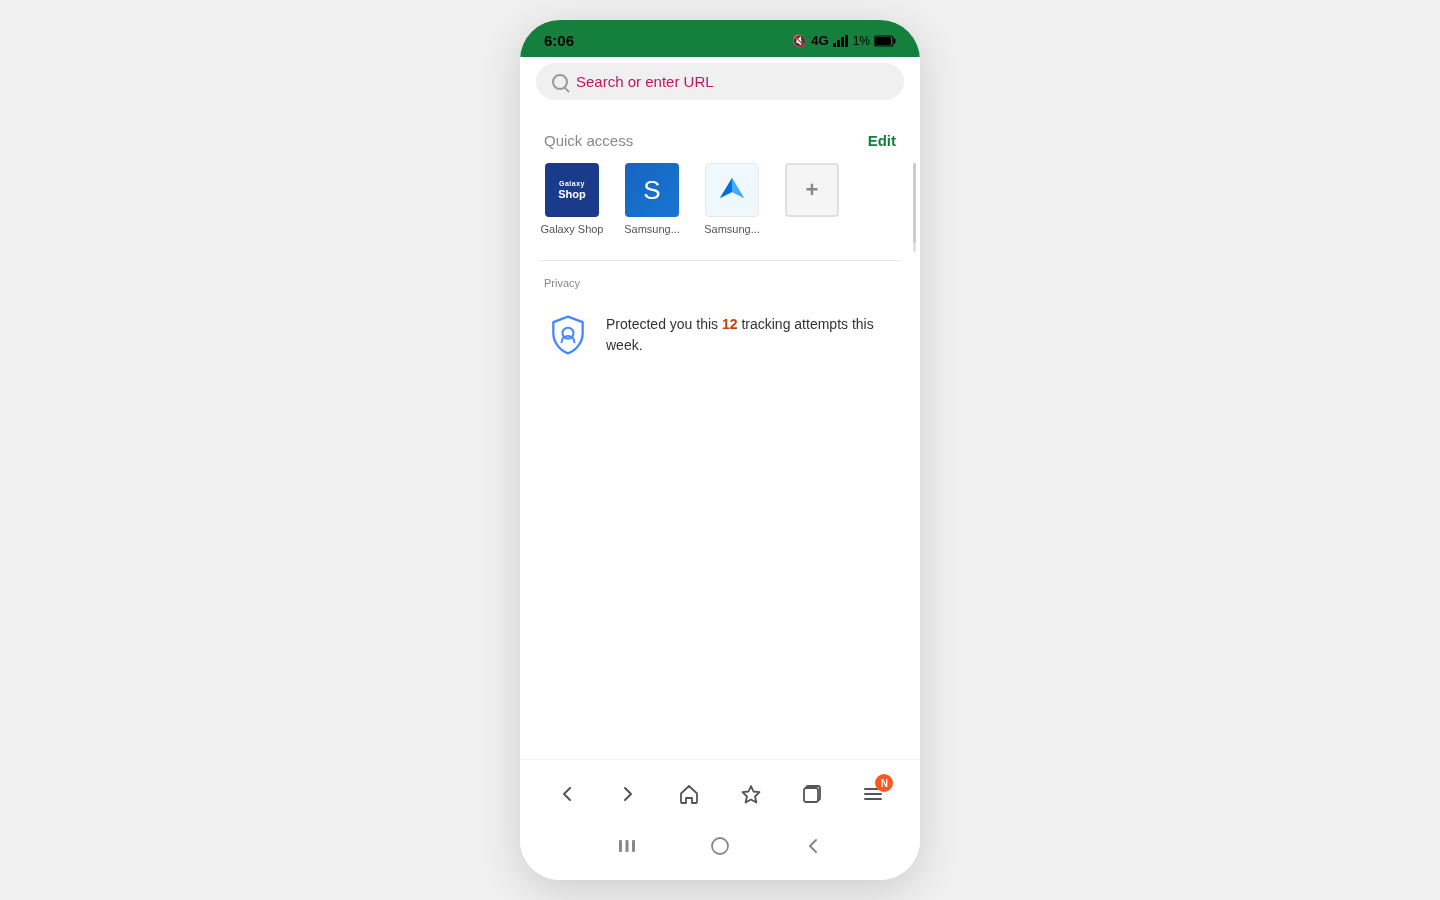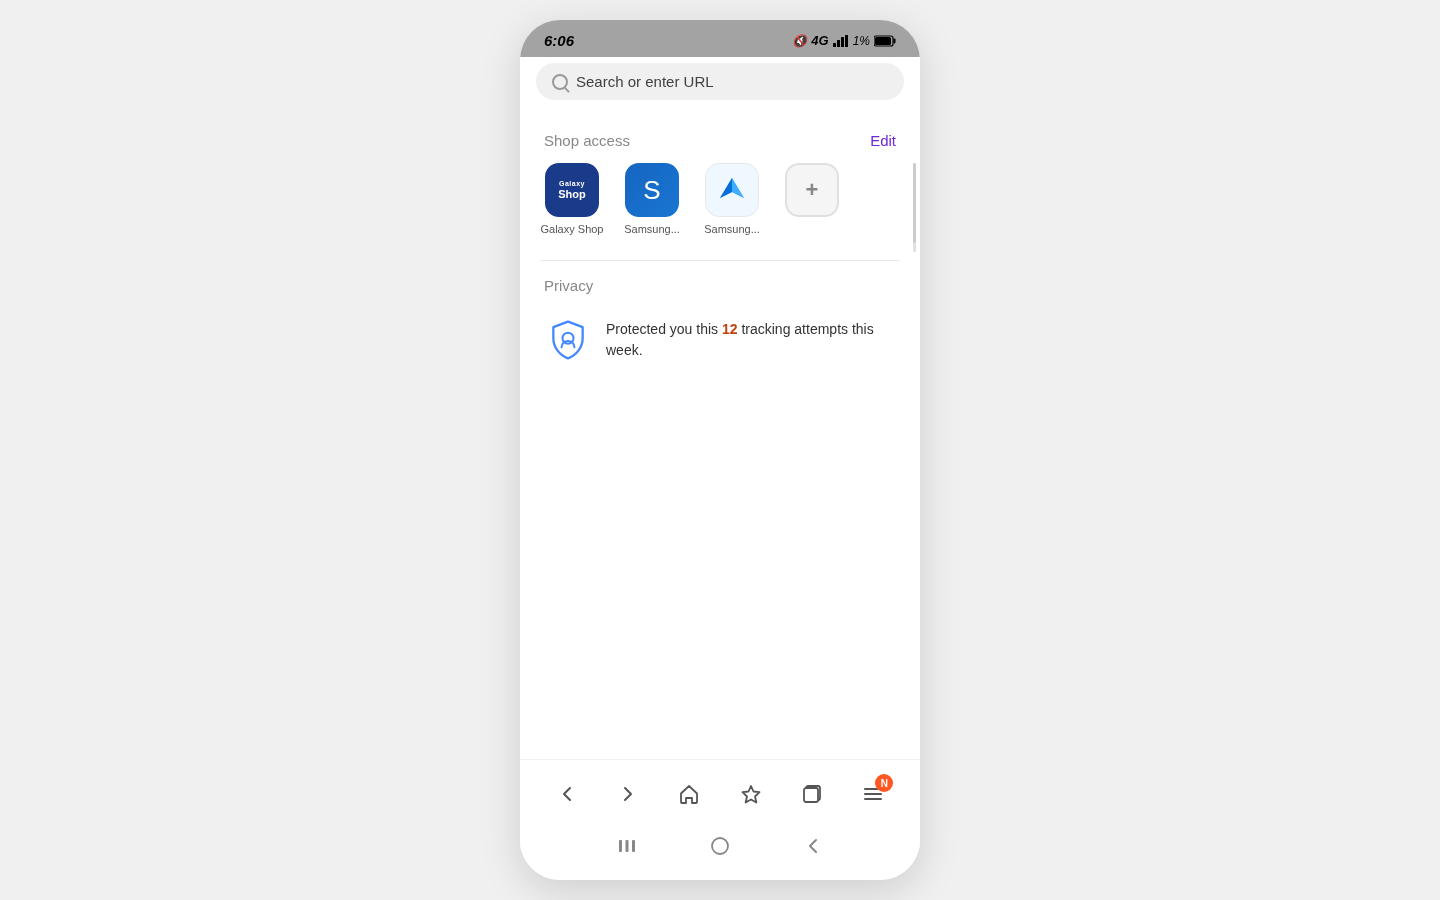--- a/index.html
+++ b/index.html
@@ -25,22 +25,21 @@
       box-shadow: 0 10px 40px rgba(0,0,0,0.15);
       position: relative;
     }
 
     
     .status-bar {
       display: flex;
       justify-content: space-between;
       align-items: center;
       padding: 12px 24px 8px;
-      background: #a3a3a3;
-      font-style: italic;
+      background: #15803d;
     }
 
     .status-time {
       font-size: 15px;
       font-weight: 600;
       color: #000;
     }
 
     .status-icons {
       display: flex;
@@ -89,21 +88,21 @@
       width: 2px;
       height: 6px;
       background: #999;
       bottom: -5px;
       right: -2px;
       transform: rotate(-45deg);
     }
 
     .search-placeholder {
       font-size: 15px;
-      color: #404040;
+      color: #be185d;
     }
 
     
     .main-content {
       flex: 1;
       overflow-y: auto;
       padding: 10px 0;
       position: relative;
     }
 
@@ -116,22 +115,22 @@
     }
 
     .section-title {
       font-size: 15px;
       color: #888;
       font-weight: 400;
     }
 
     .edit-button {
       font-size: 15px;
-      color: #6d28d9;
-      font-weight: 400;
+      color: #15803d;
+      font-weight: 700;
       cursor: pointer;
     }
 
     
     .quick-access-row {
       display: flex;
       align-items: flex-start;
       padding: 0 16px 16px;
       gap: 8px;
       position: relative;
@@ -142,21 +141,21 @@
       flex-direction: column;
       align-items: center;
       gap: 6px;
       width: 72px;
       cursor: pointer;
     }
 
     .app-icon {
       width: 54px;
       height: 54px;
-      border-radius: 14px;
+      border-radius: 4px;
       display: flex;
       align-items: center;
       justify-content: center;
       font-size: 10px;
       font-weight: bold;
       color: #fff;
       overflow: hidden;
     }
 
     .galaxy-shop-icon {
@@ -235,21 +234,21 @@
       background: #e8e8e8;
       margin: 8px 20px 16px;
     }
 
     
     .privacy-section {
       padding: 0 24px;
     }
 
     .privacy-title {
-      font-size: 15px;
+      font-size: 11px;
       color: #888;
       margin-bottom: 14px;
     }
 
     .privacy-card {
       display: flex;
       align-items: center;
       gap: 14px;
       padding: 8px 0;
     }
@@ -374,21 +373,21 @@
   <div class="search-bar-container">
     <div class="search-bar">
       <div class="search-icon-shape"></div>
       <span class="search-placeholder">Search or enter URL</span>
     </div>
   </div>
 
   <div class="main-content">
 
     <div class="section-header">
-      <span class="section-title">Shop access</span>
+      <span class="section-title">Quick access</span>
       <span class="edit-button">Edit</span>
     </div>
 
     <div class="quick-access-row">
 
       <div class="quick-access-item">
         <div class="app-icon galaxy-shop-icon">
           <span class="icon-text-small">Galaxy</span>
           <span class="icon-text-large">Shop</span>
         </div>

